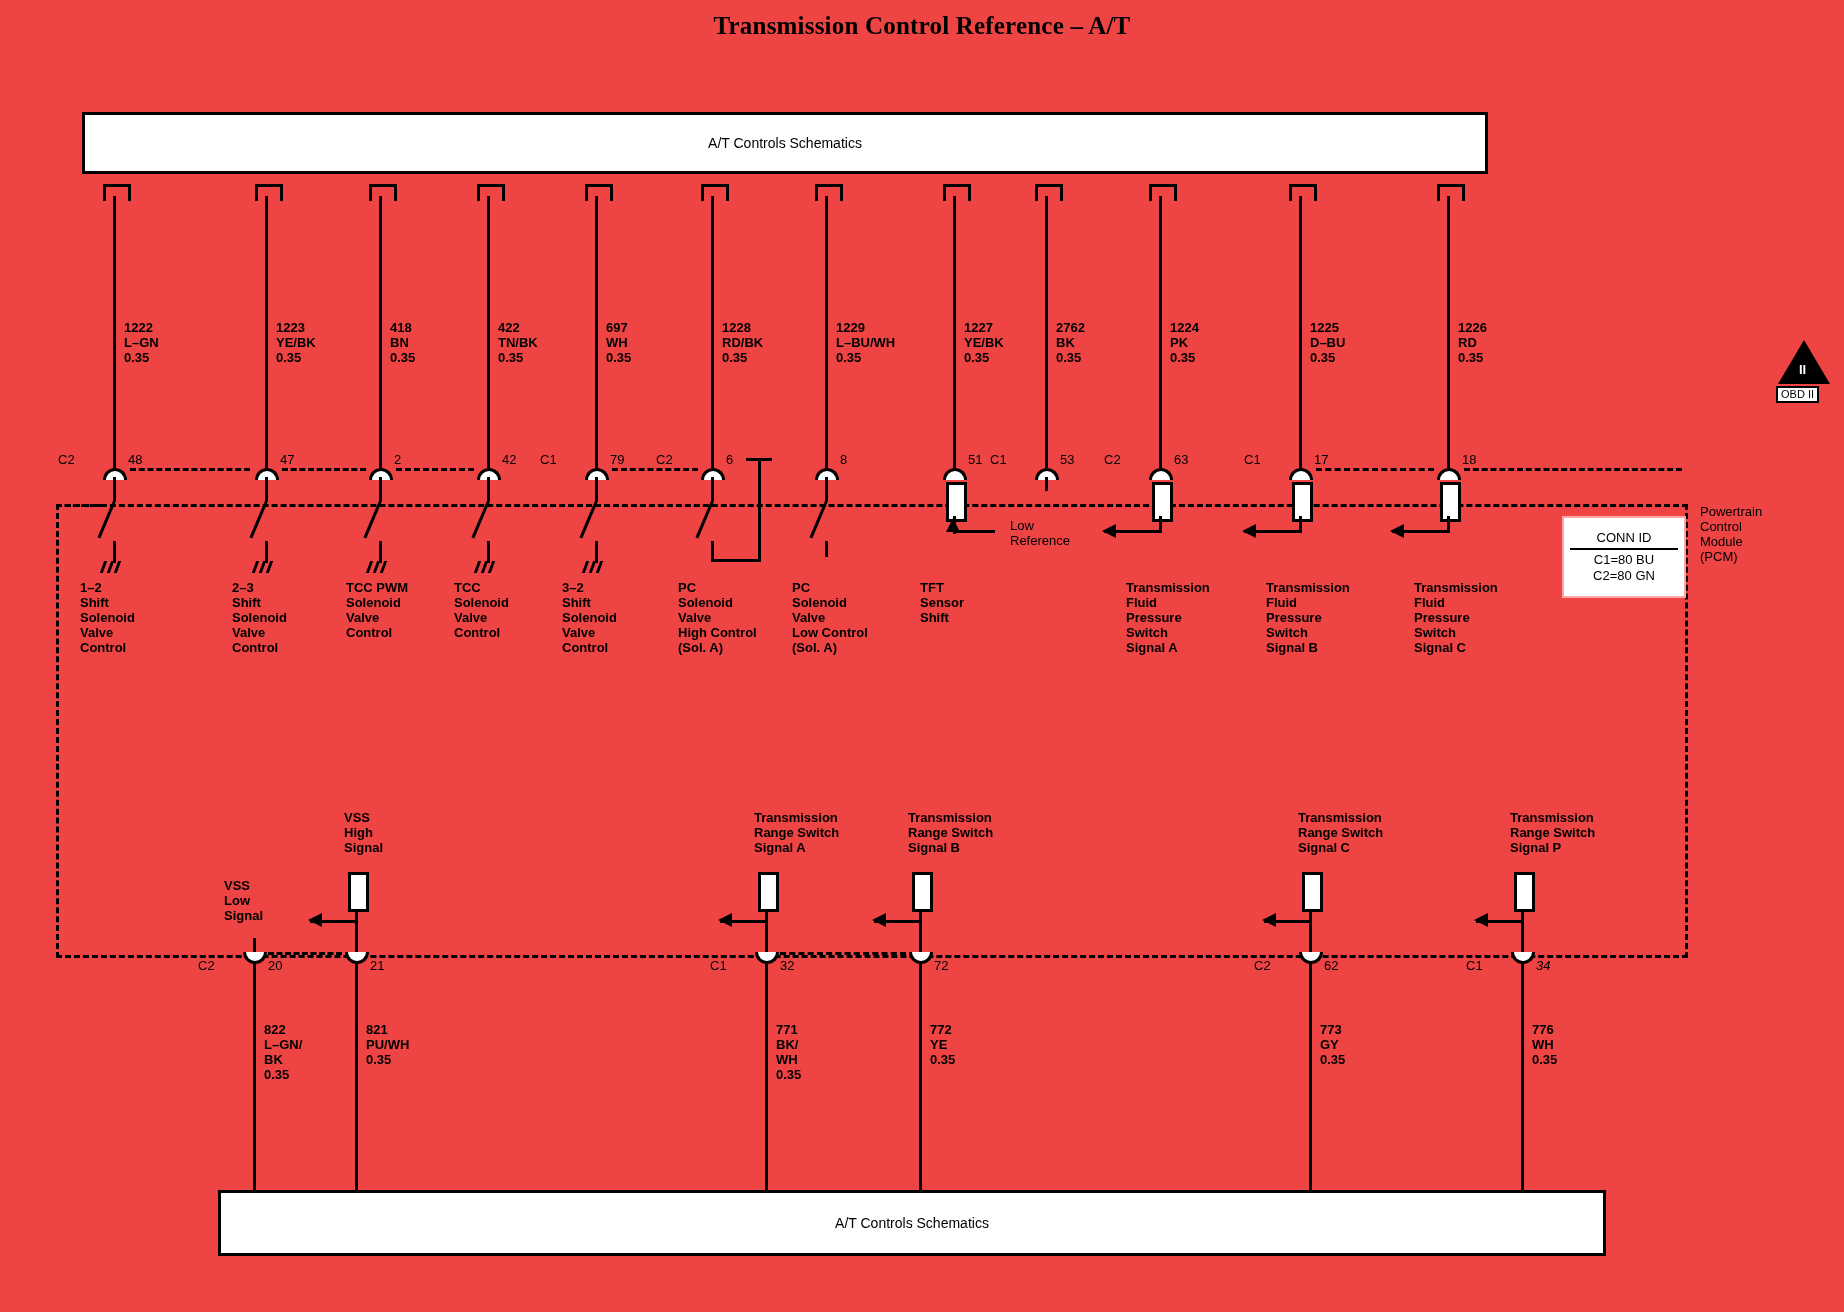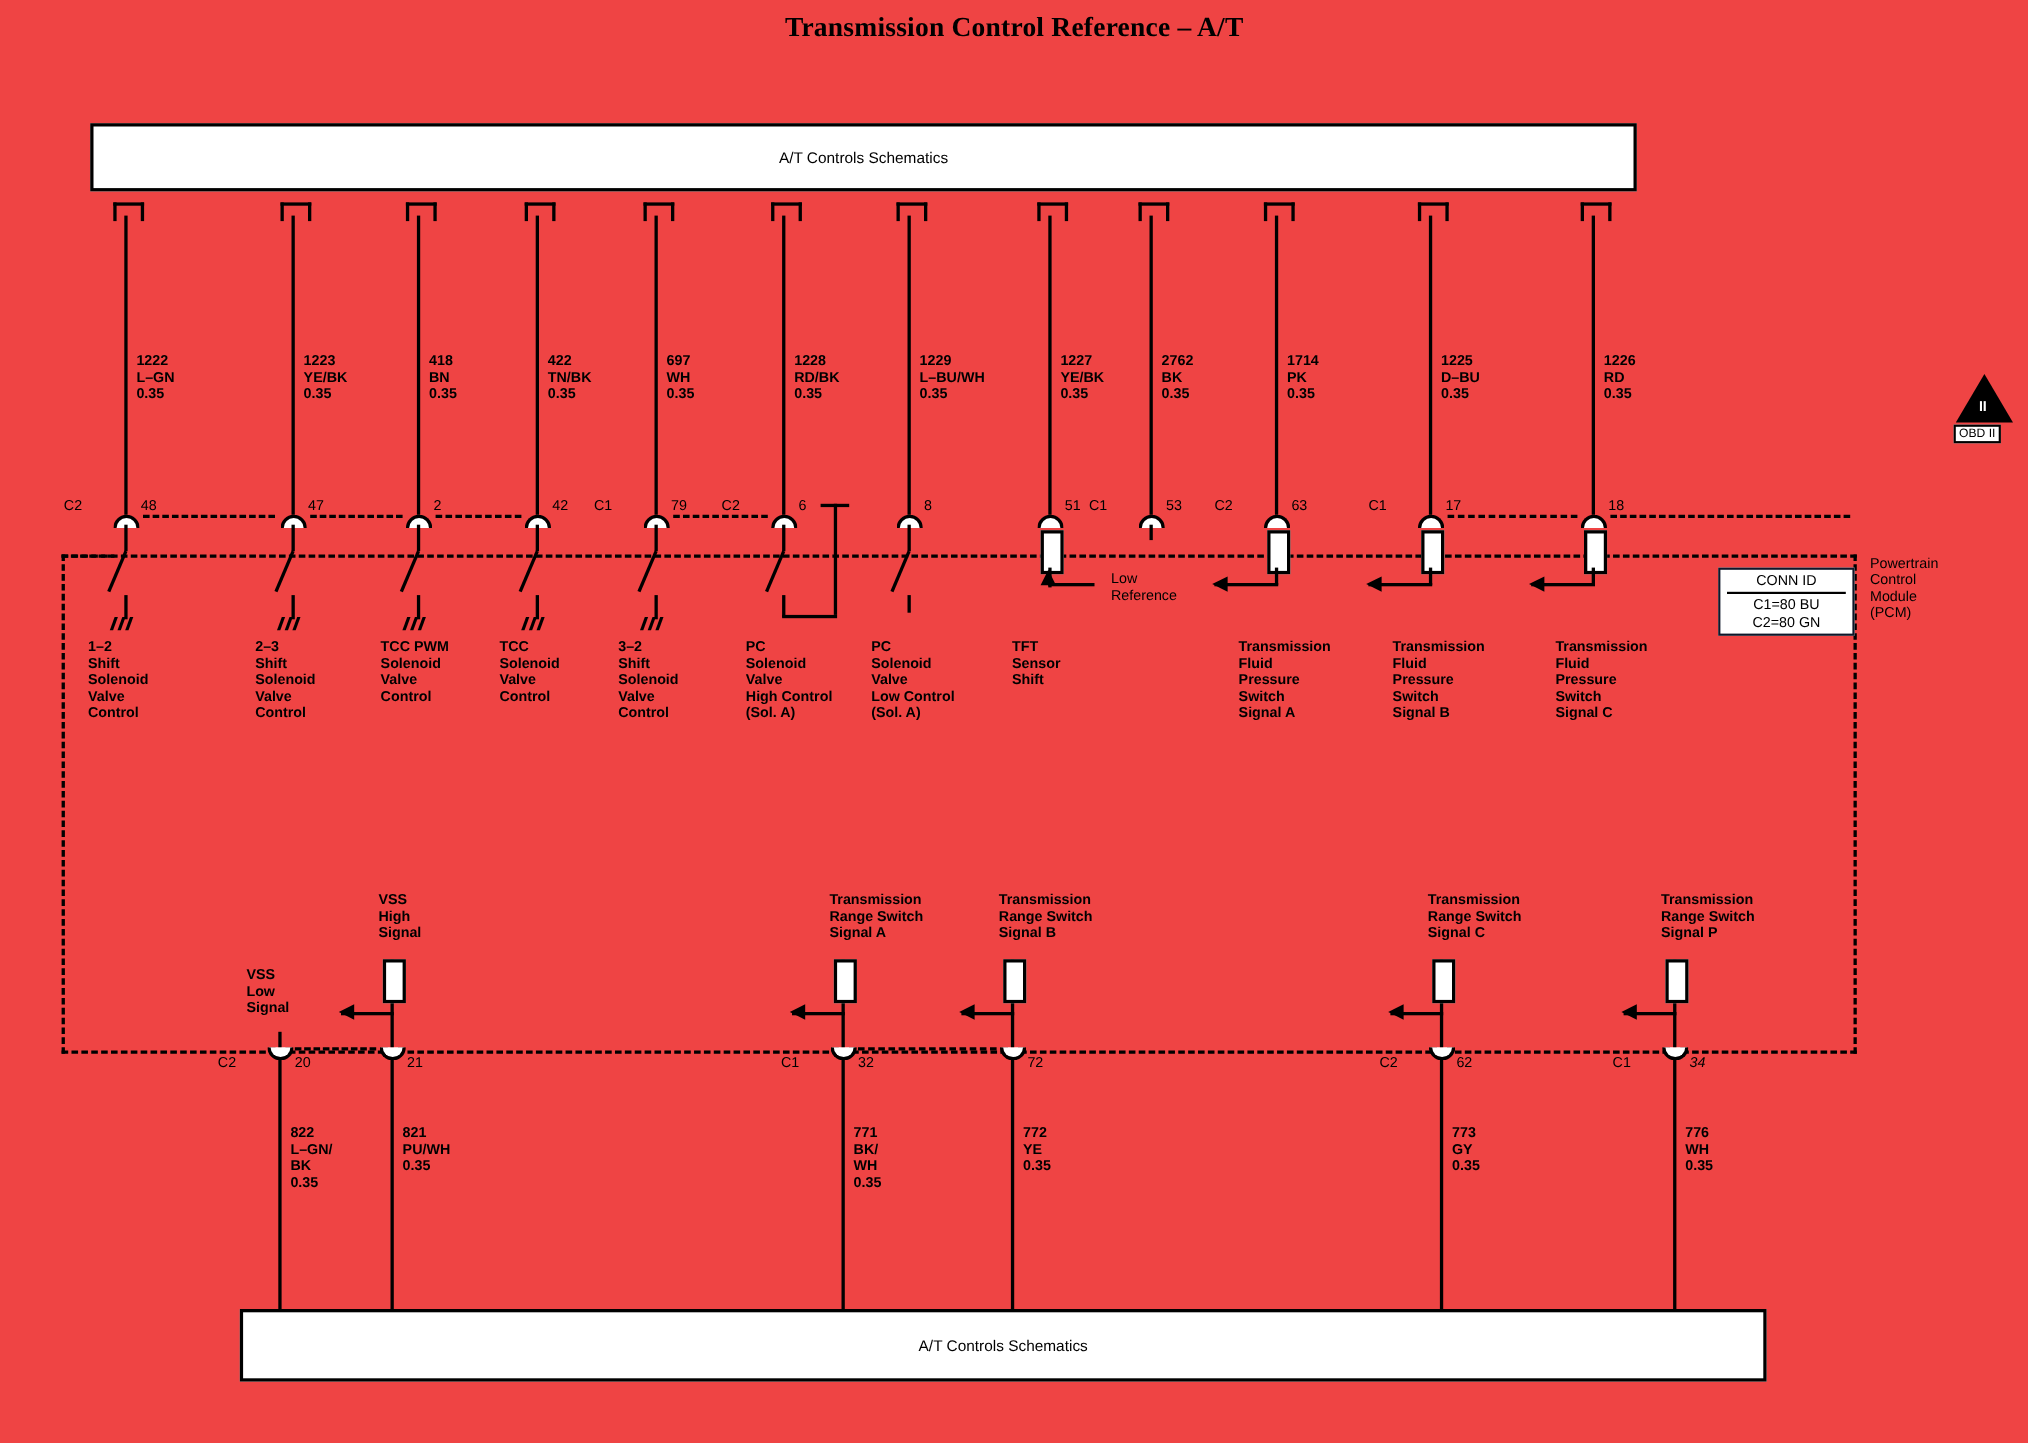--- a/index.html
+++ b/index.html
@@ -92,25 +92,25 @@
     border: 3px dashed #000;
     background: transparent;
   }
   .dashline {
     position: absolute;
     border-top: 3px dashed #000;
     height: 0;
   }
   .connid {
     position: absolute;
-    border: 2px solid #0f172a;
+    border: 2px solid #fca5a5;
     background: #fff;
     font-size: 13px;
     text-align: center;
-    padding: 2px 6px;
+    padding: 12px 6px;
     line-height: 16px;
   }
   .connid .hdr {
     border-bottom: 2px solid #000;
     padding-bottom: 2px;
     margin-bottom: 2px;
   }
   .sw {
     position: absolute;
     width: 3px;
@@ -372,21 +372,21 @@
       <div class="wire" style="left:1045px; top:196px; height:272px;"></div>
       <div class="lbl" style="left:1056px; top:320px;">2762
 BK
 0.35</div>
       <div class="cav" style="left:1035px; top:468px;"></div>
       <div class="pin" style="left:1060px; top:452px;">53</div>
       <div class="pin" style="left:990px; top:452px;">C1</div>
       <div class="wire" style="left:1045px; top:477px; height:14px;"></div>
       <div class="bracket" style="left:1149px; top:184px;"></div>
       <div class="wire" style="left:1159px; top:196px; height:272px;"></div>
-      <div class="lbl" style="left:1170px; top:320px;">1714
+      <div class="lbl" style="left:1170px; top:320px;">1224
 PK
 0.35</div>
       <div class="cav" style="left:1149px; top:468px;"></div>
       <div class="pin" style="left:1174px; top:452px;">63</div>
       <div class="pin" style="left:1104px; top:452px;">C2</div>
       <div class="lbl" style="left:1126px; top:580px;">Transmission
 Fluid
 Pressure
 Switch
 Signal A</div>

